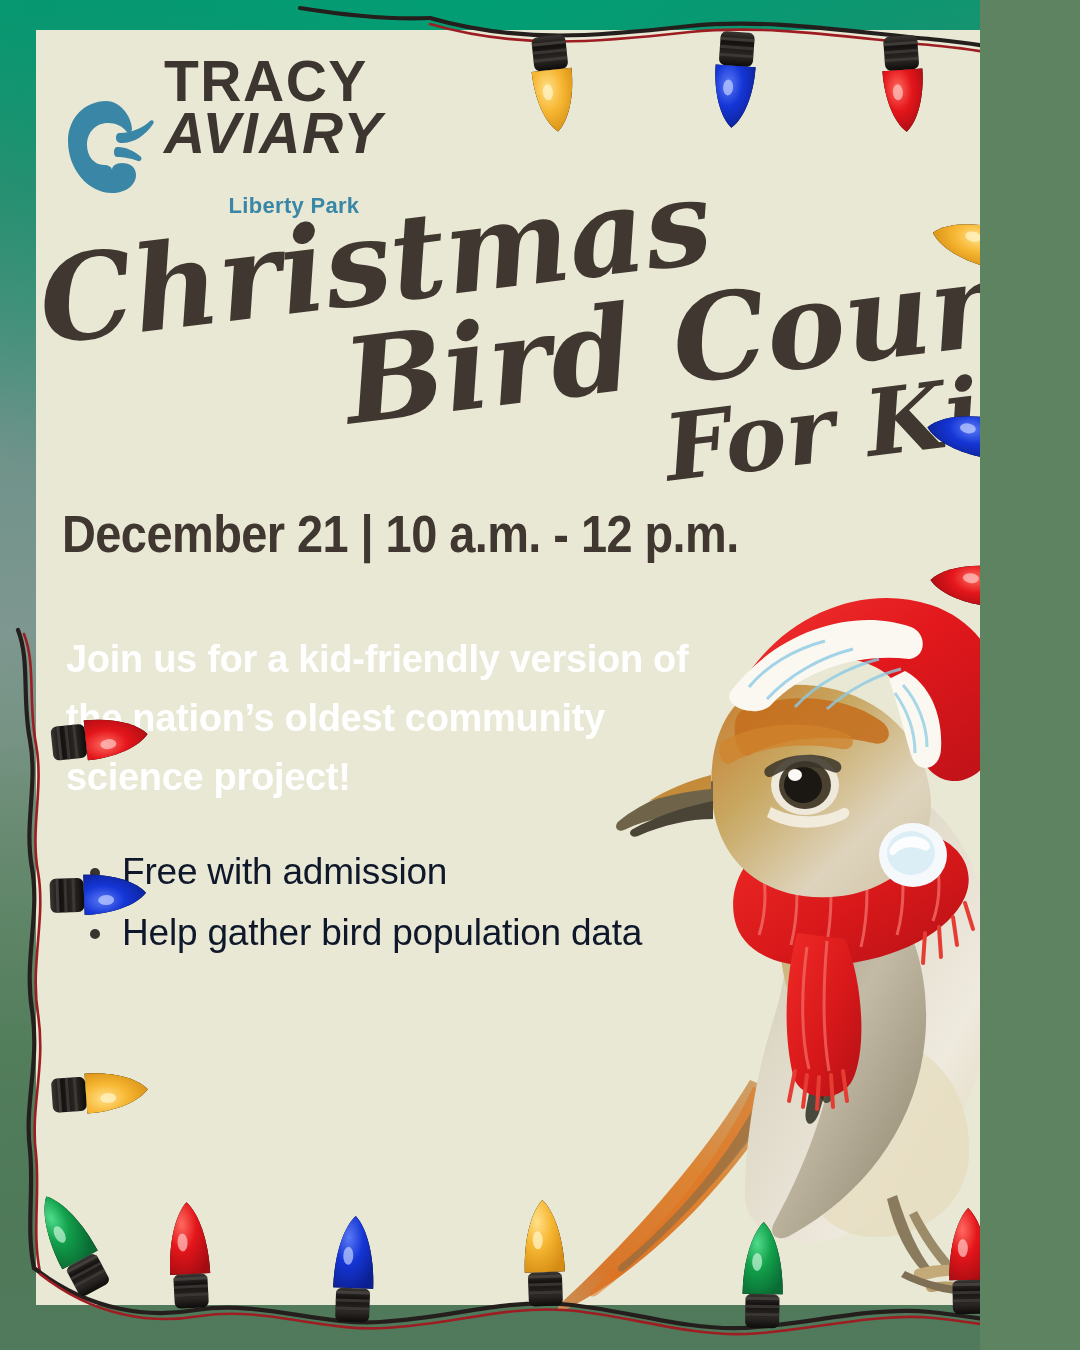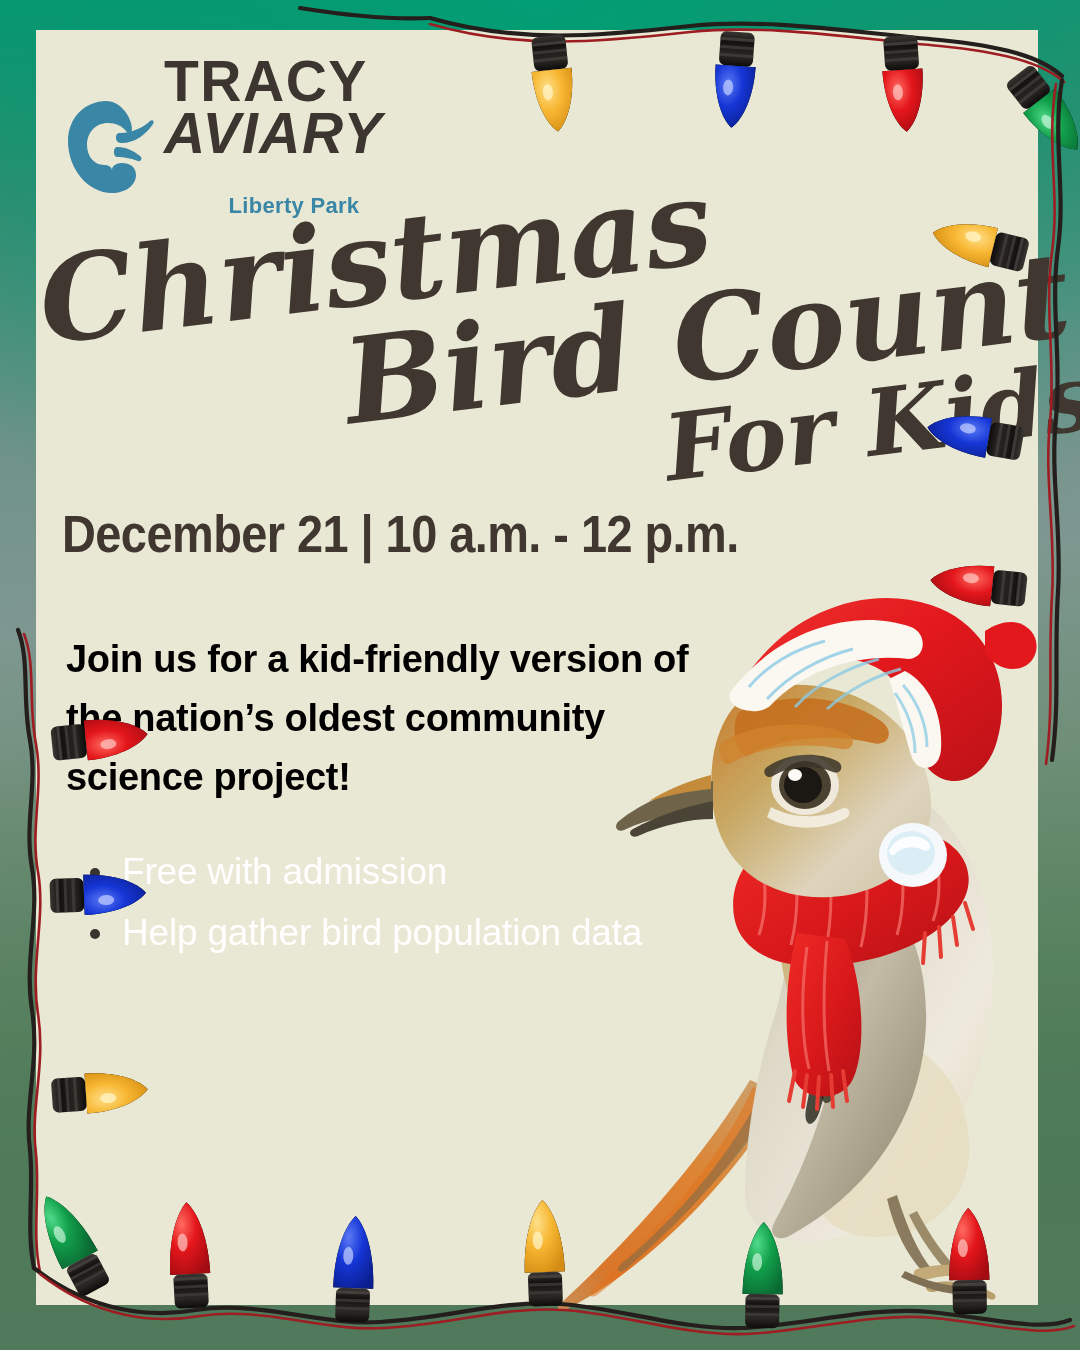--- a/index.html
+++ b/index.html
@@ -1,21 +1,21 @@
 <!DOCTYPE html>
 <html><head>
 <meta charset="utf-8">
 <style>
   html,body{margin:0;padding:0;}
   body{
     width:1080px;height:1350px;overflow:hidden;position:relative;
     font-family:"Liberation Sans",sans-serif;
     background:#5d8361;
   }
-  .poster{position:absolute;inset:0;width:1080px;height:1350px;overflow:hidden;}
+  .poster{position:absolute;inset:0;width:980px;height:1350px;overflow:hidden;}
 
   
   .backdrop{position:absolute;inset:0;
     background:
       radial-gradient(120% 60% at 50% 0%, rgba(0,158,116,.95) 0%, rgba(0,150,112,.55) 38%, rgba(0,140,110,0) 70%),
       linear-gradient(175deg,#0b9a70 0%,#3f8c72 13%,#6d9289 30%,#7e9790 44%,#6f8f78 58%,#5f8a66 72%,#53805c 86%,#4e7a59 100%);
   }
   .backdrop-veil{position:absolute;inset:0;
     background:linear-gradient(180deg, rgba(0,0,0,0) 55%, rgba(74,116,84,.55) 78%, #507a5b 100%);}
 
@@ -47,26 +47,26 @@
 
   
   .date{position:absolute;left:62px;top:505px;
     font-family:"Liberation Sans",sans-serif;font-weight:bold;
     font-size:51px;color:#3f3730;letter-spacing:-.6px;
     transform:scaleX(.92);transform-origin:left center;white-space:nowrap;}
 
   
   .intro{position:absolute;left:66px;top:630px;width:640px;
     font-family:"Liberation Sans",sans-serif;font-weight:bold;
-    font-size:38px;line-height:1.55;color:#000000;letter-spacing:-.3px;}
+    font-size:38px;line-height:1.55;color:#ffffff;letter-spacing:-.3px;}
 
   
   .bullets{position:absolute;left:86px;top:846px;width:620px;
     font-family:"Liberation Sans",sans-serif;font-size:37px;
-    line-height:1.42;color:#ffffff;letter-spacing:-.2px;
+    line-height:1.42;color:#0f172a;letter-spacing:-.2px;
     margin:0;padding:0;list-style:none;}
   .bullets li{position:relative;padding-left:36px;margin-bottom:8px;}
   .bullets li .dot{position:absolute;left:4px;top:.60em;width:10px;height:10px;
     border-radius:50%;background:#3a342f;}
 
   
   .bird{position:absolute;left:545px;top:535px;width:500px;height:780px;}
   .bird svg{position:absolute;left:0;top:0;width:500px;height:780px;}
 
   

